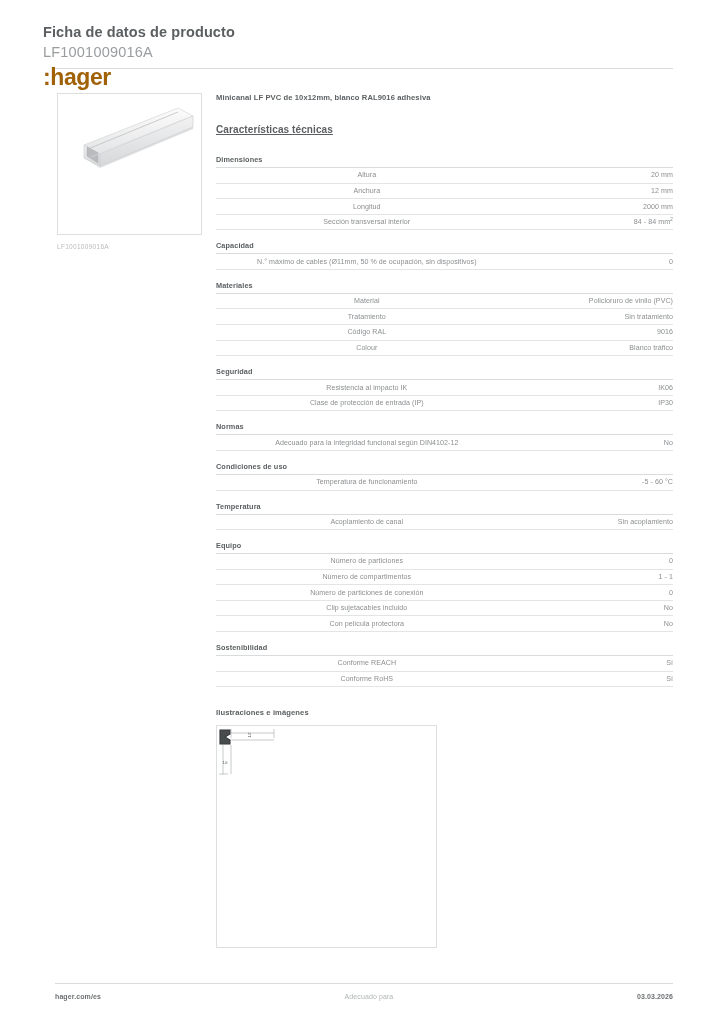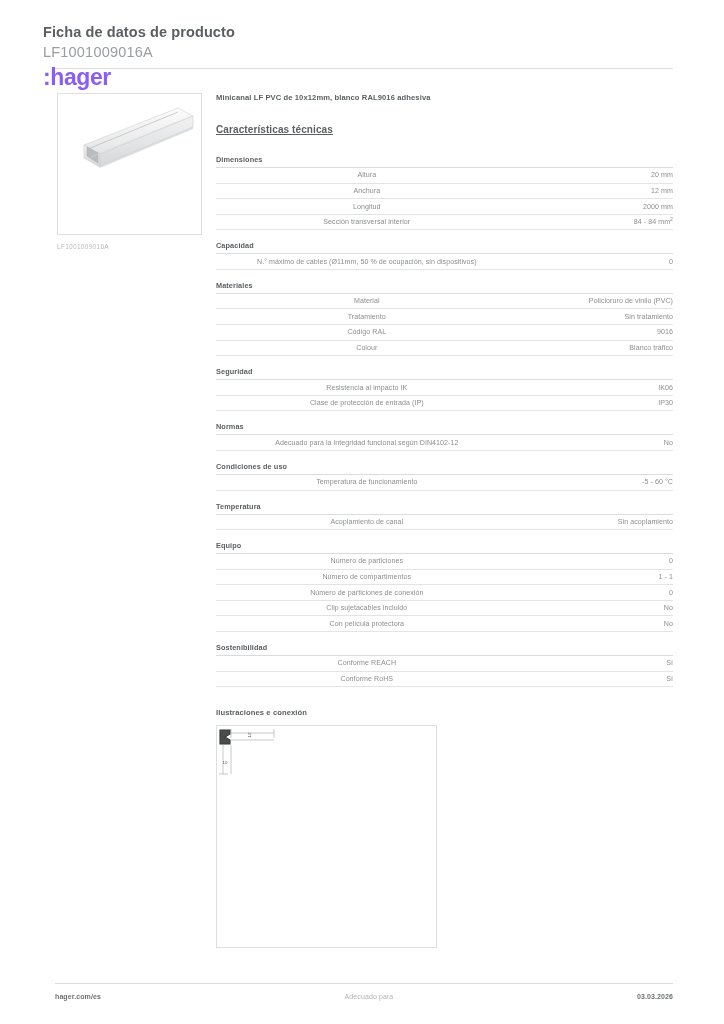--- a/index.html
+++ b/index.html
@@ -182,21 +182,21 @@
 </head>
 <body>
 
 <div class="page">
 
   <div class="header">
     <div class="header-titles">
       <div class="doc-title">Ficha de datos de producto</div>
       <div class="doc-subtitle">LF1001009016A</div>
     </div>
-    <div class="brand-logo" style="color: #8b5cf6;">
+    <div class="brand-logo" style="color: #a16207;">
       <span>:</span><span>hager</span>
     </div>
   </div>
   <div class="header-rule"></div>
 
   <div class="photo-box">
     <svg width="143" height="140" viewBox="0 0 143 140">
       <defs>
         <linearGradient id="gtop" x1="0" y1="0" x2="0" y2="1">
           <stop offset="0%" stop-color="#fcfcfc"></stop>
@@ -370,21 +370,21 @@
               </tr>
               <tr>
                 <td class="spec-label">Conforme RoHS</td>
                 <td class="spec-value">Sí</td>
               </tr>
             </tbody>
           </table>
         </div>
       </div>
 
-    <div class="illus-title">Ilustraciones e conexión</div>
+    <div class="illus-title">Ilustraciones e imágenes</div>
     <div class="illus-box">
       <svg width="219" height="221" viewBox="0 0 219 221">
 
         <g stroke="#2e3132" fill="none" stroke-width="1.1">
           <path d="M3,4 L3,18 L13,18 L13,14 L8,11 L13,8 L13,4 Z"></path>
         </g>
         <path d="M3,4 L3,18 L13,18 L13,14 L8,11 L13,8 L13,4 Z" fill="#3a3d3e" opacity="0.92"></path>
 
         <g stroke="#8e9193" stroke-width="0.5">
           <line x1="14" y1="7" x2="57" y2="7"></line>

